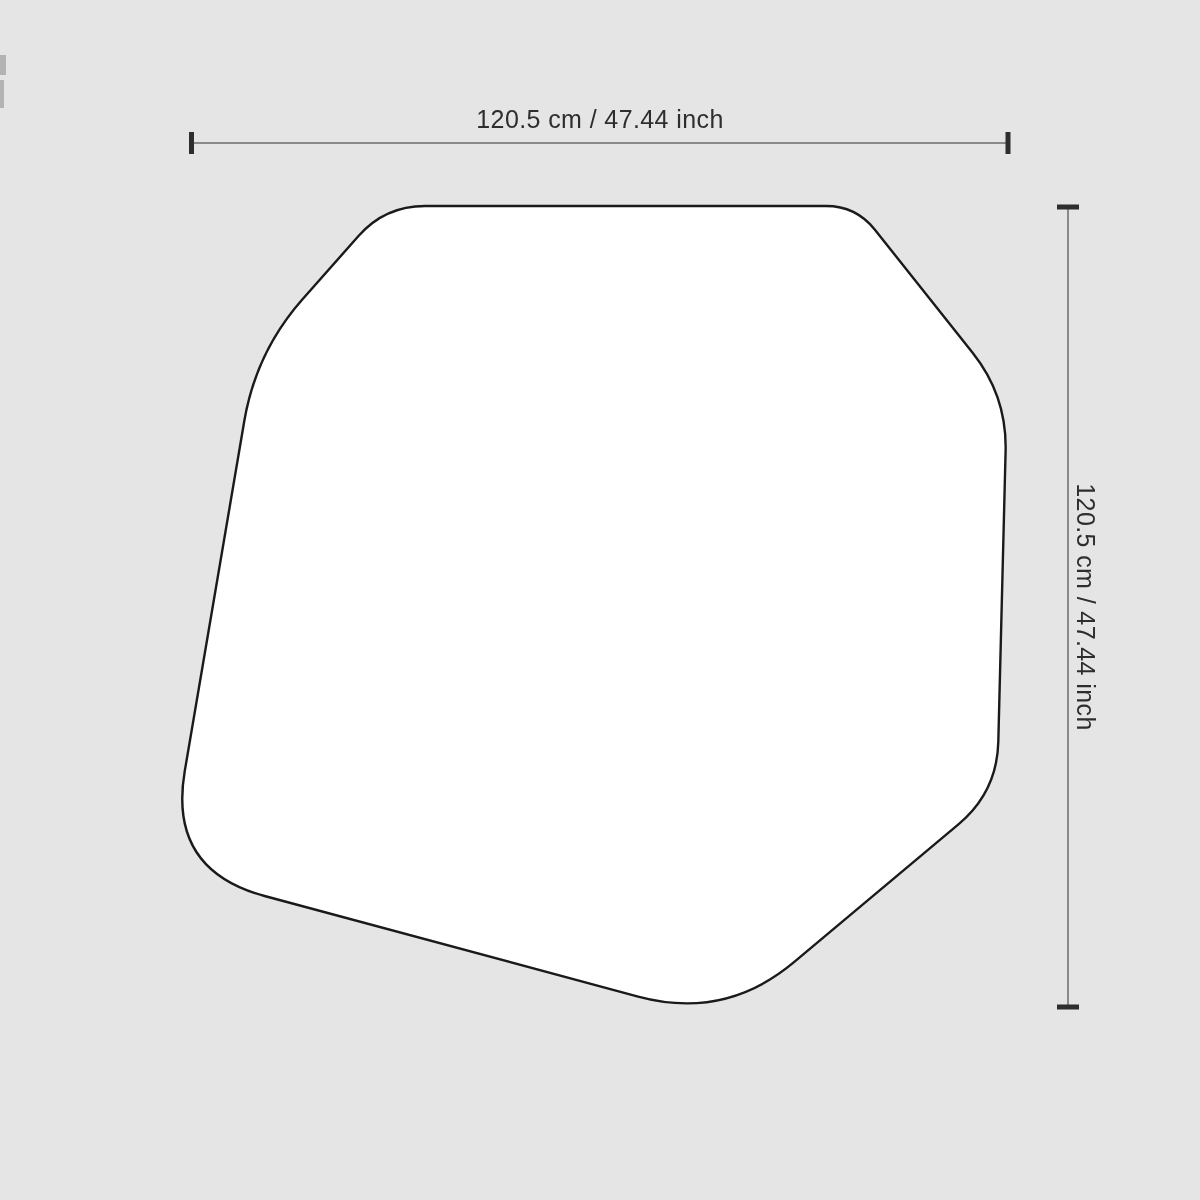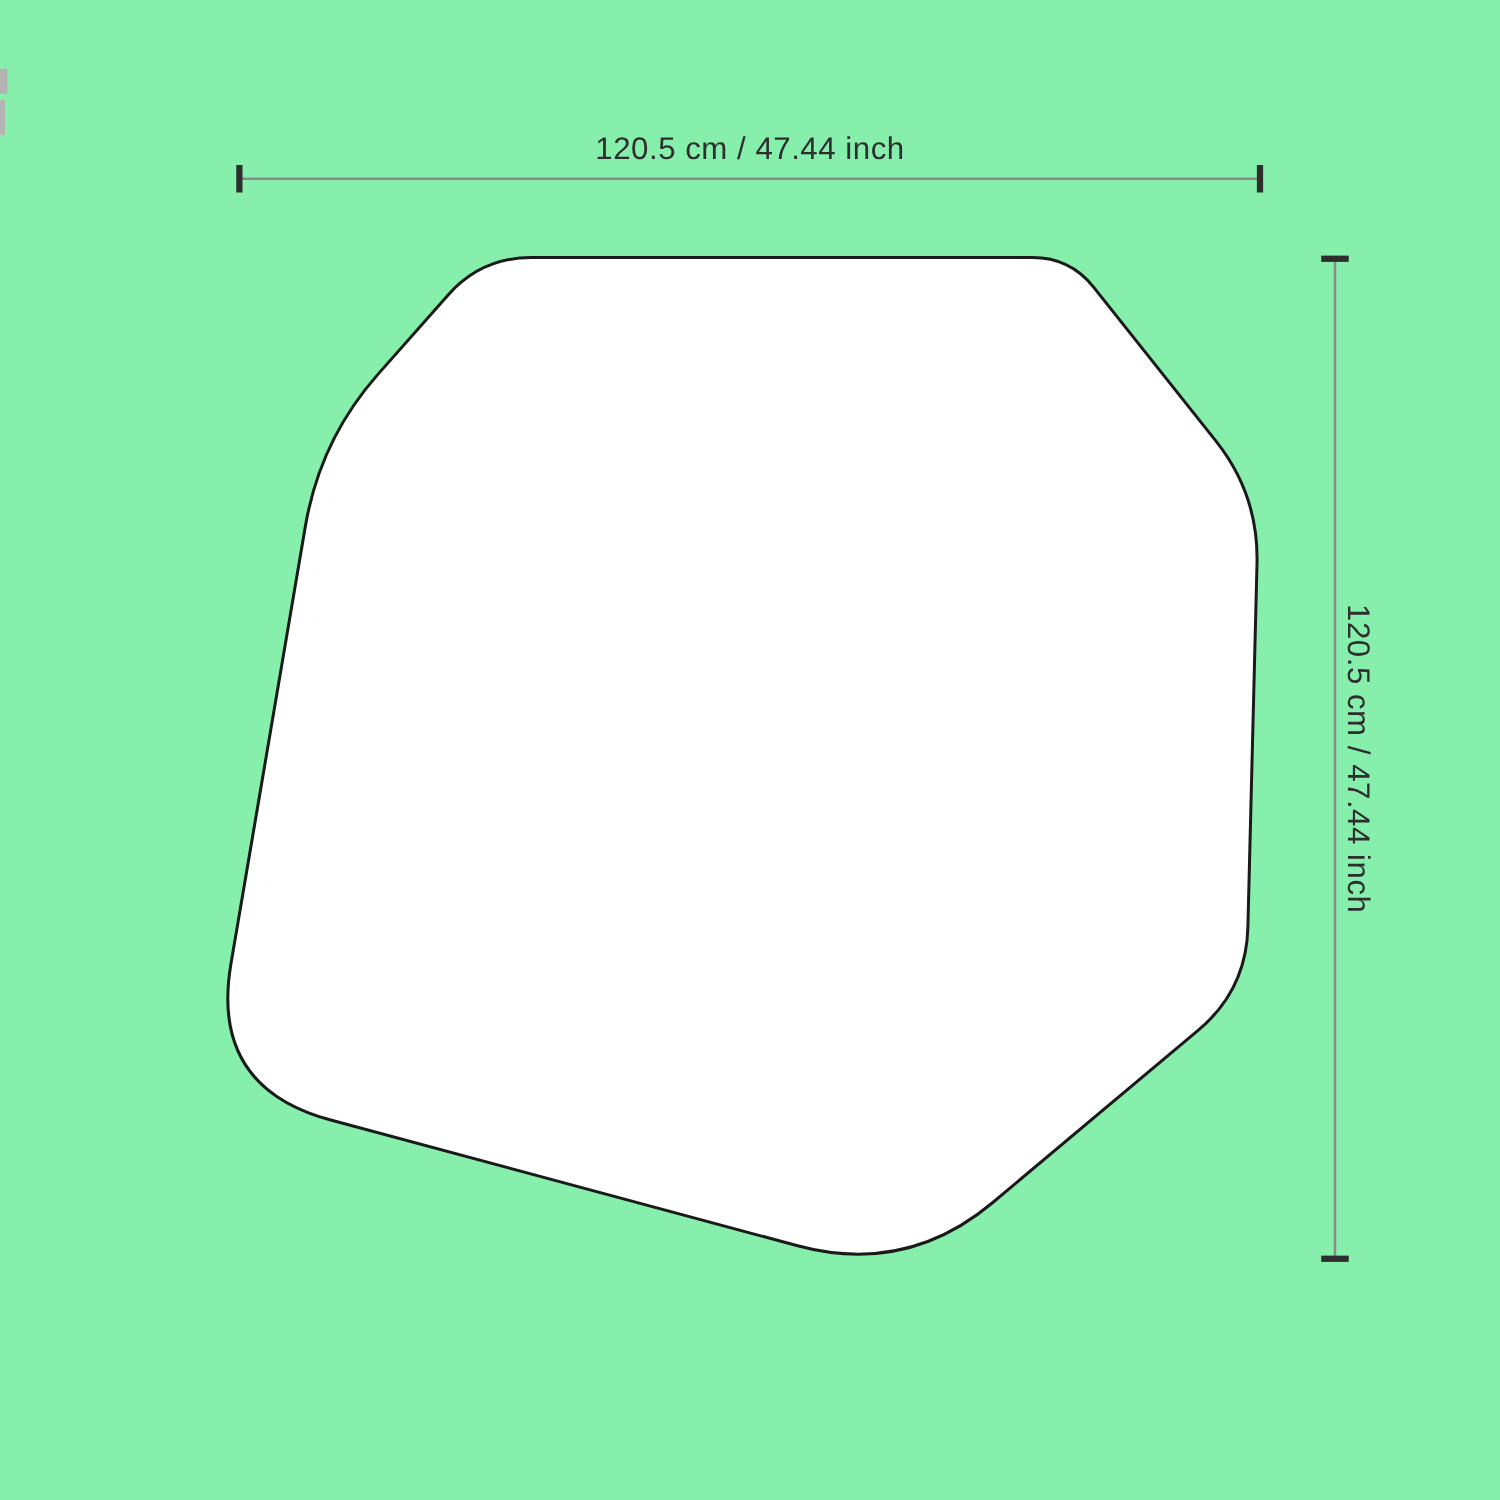--- a/index.html
+++ b/index.html
@@ -4,21 +4,21 @@
 <style>
   html, body {
     margin: 0;
     padding: 0;
     background: #ffffff;
   }
   #stage {
     position: relative;
     width: 1200px;
     height: 1200px;
-    background: #86efac;
+    background: #e5e5e5;
     overflow: hidden;
     font-family: "Liberation Sans", sans-serif;
   }
   #diagram-svg {
     position: absolute;
     left: 0;
     top: 0;
   }
   .dim-label {
     position: absolute;

